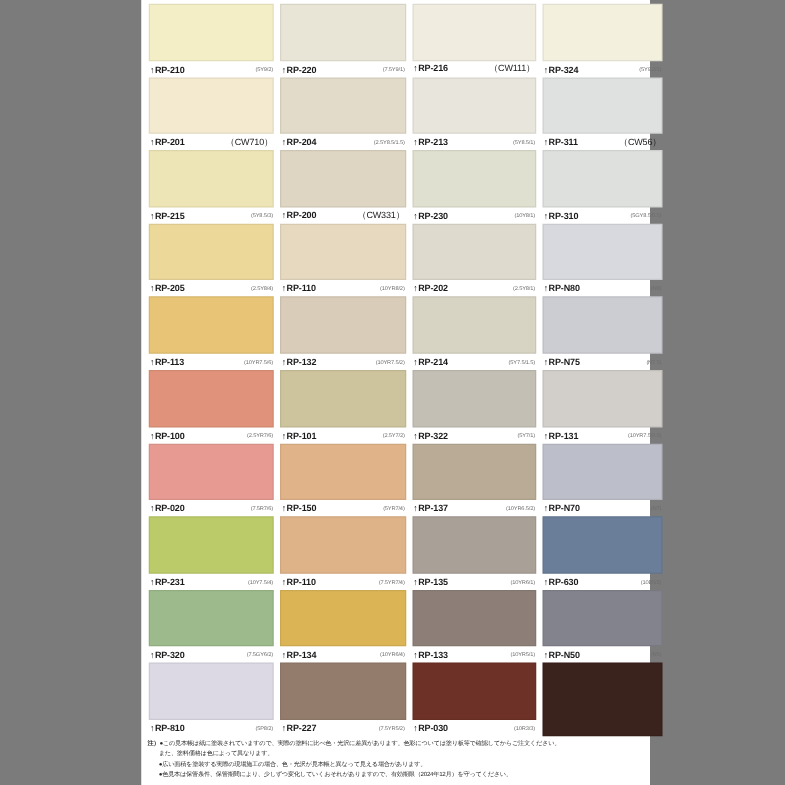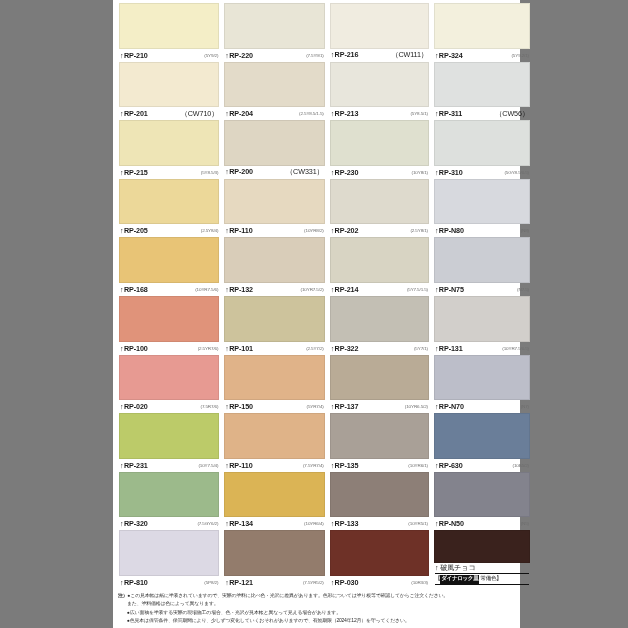--- a/index.html
+++ b/index.html
@@ -209,21 +209,21 @@
       <div class="cell">
         <div class="chip" style="background: rgb(215, 217, 222);"></div>
         <div class="cell-label">
           <span class="code"><span class="arrow">↑</span><span>RP-N80</span></span>
           <span class="munsell">(N8)</span>
         </div>
       </div>
       <div class="cell">
         <div class="chip" style="background: rgb(232, 196, 118);"></div>
         <div class="cell-label">
-          <span class="code"><span class="arrow">↑</span><span>RP-168</span></span>
+          <span class="code"><span class="arrow">↑</span><span>RP-113</span></span>
           <span class="munsell">(10YR7.5/6)</span>
         </div>
       </div>
       <div class="cell">
         <div class="chip" style="background: rgb(217, 205, 185);"></div>
         <div class="cell-label">
           <span class="code"><span class="arrow">↑</span><span>RP-132</span></span>
           <span class="munsell">(10YR7.5/2)</span>
         </div>
       </div>
@@ -356,42 +356,33 @@
       <div class="cell">
         <div class="chip" style="background: rgb(220, 217, 228);"></div>
         <div class="cell-label">
           <span class="code"><span class="arrow">↑</span><span>RP-810</span></span>
           <span class="munsell">(5P8/2)</span>
         </div>
       </div>
       <div class="cell">
         <div class="chip" style="background: rgb(147, 124, 108);"></div>
         <div class="cell-label">
-          <span class="code"><span class="arrow">↑</span><span>RP-121</span></span>
+          <span class="code"><span class="arrow">↑</span><span>RP-227</span></span>
           <span class="munsell">(7.5YR5/2)</span>
         </div>
       </div>
       <div class="cell">
         <div class="chip" style="background: rgb(110, 49, 39);"></div>
         <div class="cell-label">
           <span class="code"><span class="arrow">↑</span><span>RP-030</span></span>
           <span class="munsell">(10R3/3)</span>
         </div>
       </div>
       <div class="cell">
         <div class="chip" style="background: rgb(58, 34, 29);"></div>
-        <div class="cell-label jp">
-          <div class="jp-name">↑ 破風チョコ</div>
-          <div class="badge">
-            <span>【</span>
-            <span class="brand">ダイナロック皿</span>
-            <span class="suffix">常備色</span>
-            <span>】</span>
-          </div>
-        </div>
       </div>
     </div>
 
   <div id="notes">
       <div class="note-line"><span class="marker">注）●</span><span>この見本帳は紙に塗装されていますので、実際の塗料に比べ色・光沢に差異があります。色彩については塗り板等で確認してからご注文ください。</span></div>
       <div class="note-line indent"><span>また、塗料価格は色によって異なります。</span></div>
       <div class="note-line indent"><span class="marker">●</span><span>広い面積を塗装する実際の現場施工の場合、色・光沢が見本帳と異なって見える場合があります。</span></div>
       <div class="note-line indent"><span class="marker">●</span><span>色見本は保管条件、保管期間により、少しずつ変化していくおそれがありますので、有効期限（2024年12月）を守ってください。</span></div>
     </div>
 

